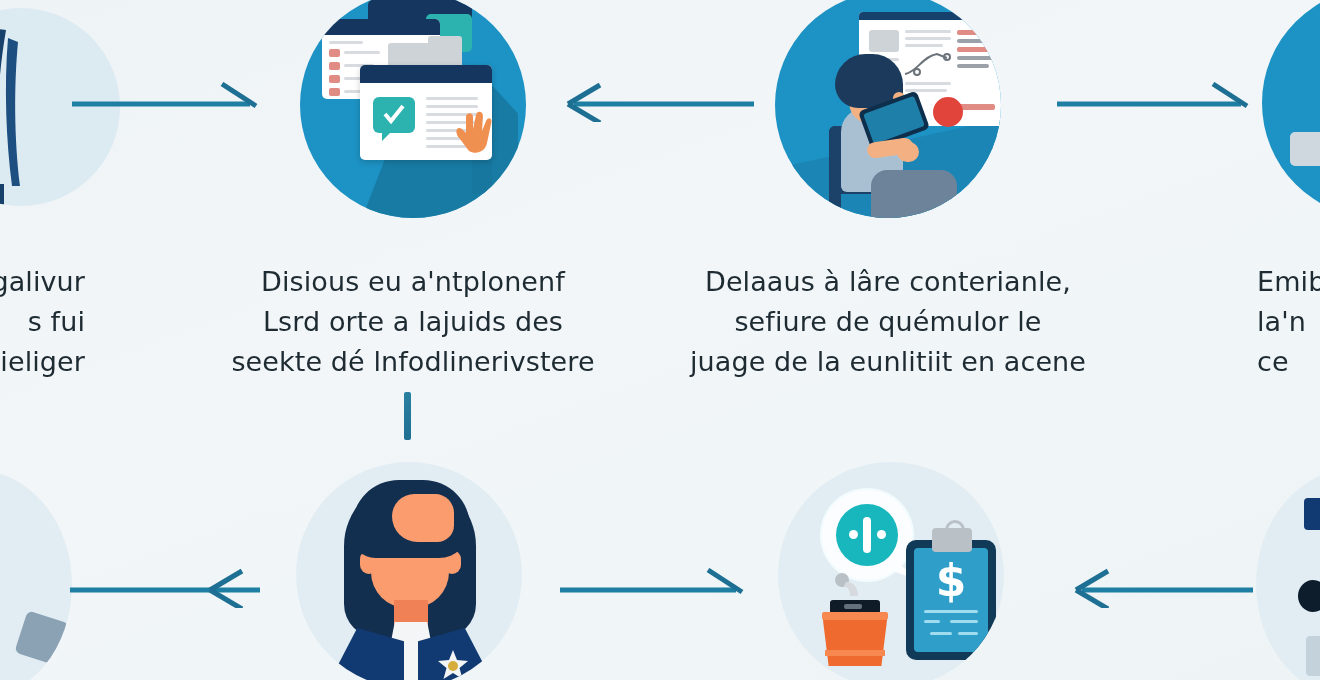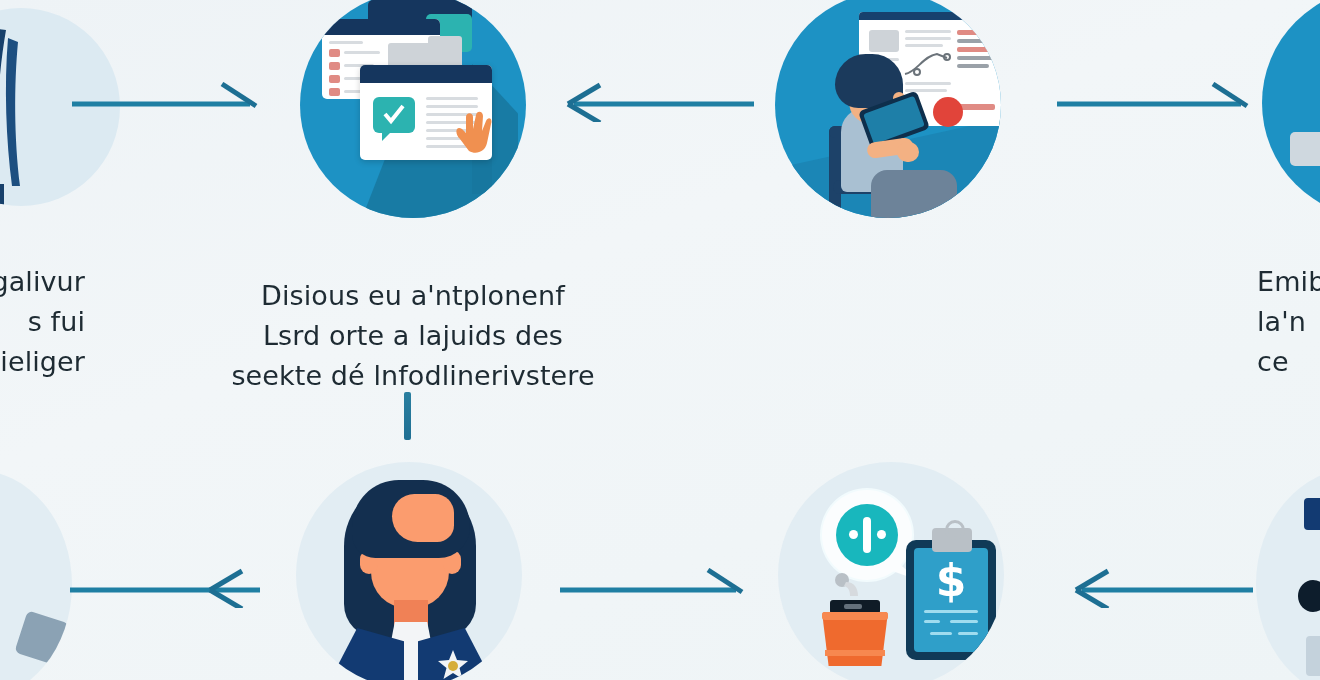--- a/index.html
+++ b/index.html
@@ -220,24 +220,27 @@
   </div>
 
   <div class="node node-teal" style="left:1262px; top:-12px; width:230px; height:230px;">
     <div style="position:absolute;left:28px;top:144px;width:40px;height:34px;background:#cfd8df;border-radius:5px;"></div>
   </div>
 
   <div class="caption left-cut" style="left:-130px; top:262px; width:215px;">galivur
 s fui
 ieliger</div>
 
-  <div class="caption" style="left:203px; top:276px; width:420px;">Disious eu a'ntplonenf
+  <div class="caption" style="left:203px; top:262px; width:420px;">Disious eu a'ntplonenf
 Lsrd orte a lajuids des
 seekte dé lnfodlinerivstere</div>
 
+  <div class="caption" style="left:678px; top:262px; width:420px;">Delaaus à lâre conterianle,
+sefiure de quémulor le
+juage de la eunlitiit en acene</div>
 
   <div class="caption right-cut" style="left:1257px; top:262px; width:215px;">Emib
 la'n
 ce</div>
 
   <div class="vline" style="left:404px; top:392px; width:7px; height:48px;"></div>
 
   <div class="node node-pale2" style="left:-120px; top:470px; width:192px; height:230px;">
     <div style="position:absolute;right:8px;bottom:40px;width:44px;height:44px;background:#8ba2b4;
                 border-radius:6px;transform:rotate(18deg);"></div>

